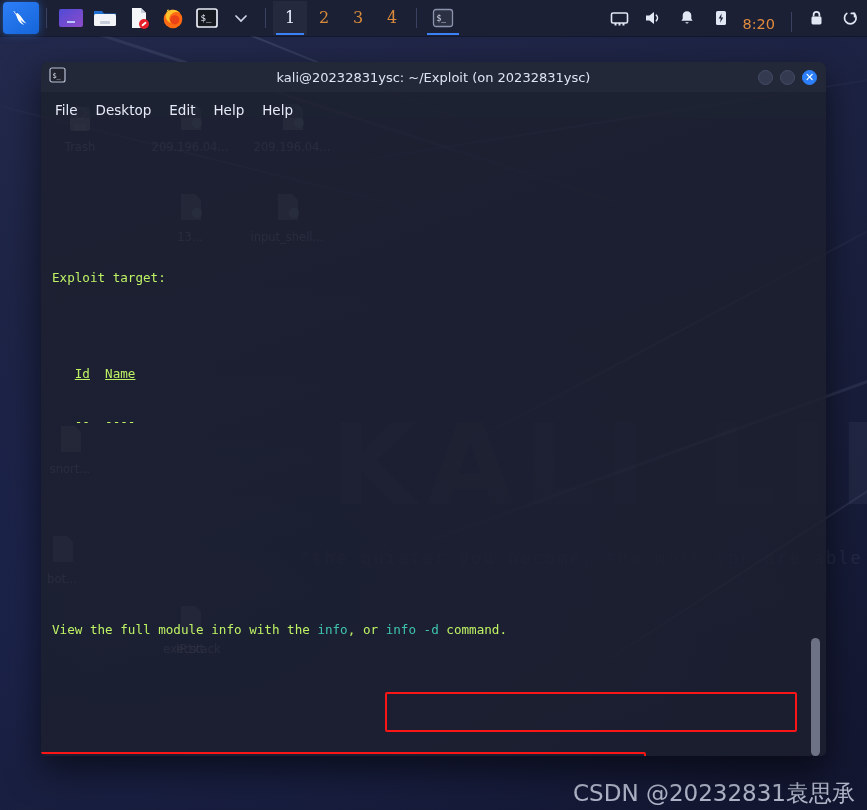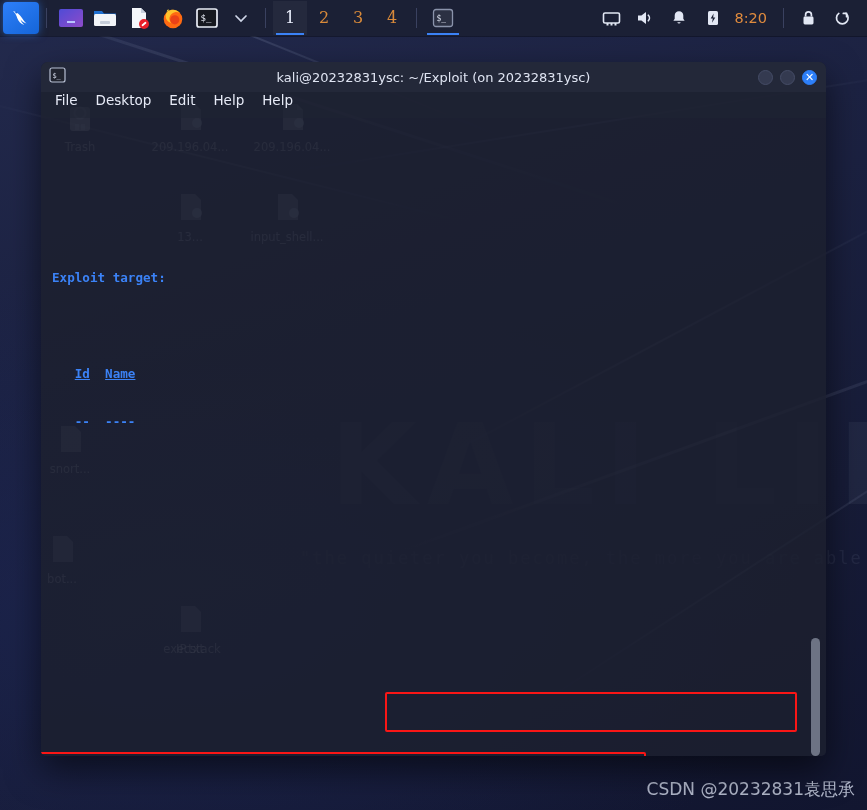--- a/index.html
+++ b/index.html
@@ -85,21 +85,21 @@
   }
   .ws.active{ color:#eef2ff; background:rgba(255,255,255,.045); }
   .ws.active:after, .ws-task:after{
     content:""; position:absolute; left:3px; right:3px; bottom:0;
     height:2.5px; background:#3b82f6;
   }
   .ws-task{
     position:relative; width:38px;height:34px;
     display:flex;align-items:center;justify-content:center;
   }
-  #tray{ margin-left:auto; display:flex; align-items:center; padding-right:8px; }
+  #tray{ margin-left:auto; display:flex; align-items:flex-end; }
   .tray-i{ width:28px;height:28px;display:flex;align-items:center;justify-content:center;margin:0 3px; }
   #clock{
     font-family:"DejaVu Sans","Liberation Sans",sans-serif;
     font-size:14.5px; color:#e08b3e; margin:0 9px 0 4px;
   }
 
   
   #win{
     position:absolute; left:41px; top:62px; width:785px; height:694px;
     background:rgba(28,32,46,.86);
@@ -121,39 +121,39 @@
   }
   #winbtns{ margin-left:auto; display:flex; align-items:center; padding-right:9px; gap:7px; }
   .wbtn{ width:15px;height:15px;border-radius:50%;background:#343a50;border:1px solid #454c66; }
   .wbtn.close{
     background:#2d7ff9;border-color:#2d7ff9;
     display:flex;align-items:center;justify-content:center;
     color:#fff;font-size:11px;font-weight:700;line-height:1;
   }
   #menubar{
     height:26px; flex:0 0 26px;
-    display:flex; align-items:flex-start; padding-left:14px; gap:18px;
+    display:flex; align-items:flex-end; padding-left:14px; gap:18px;
     font-size:13.5px; color:#e7ebf7;
     background:rgba(31,36,51,.55);
   }
   #menubar span{ cursor:default; }
 
   
   #term{
     flex:1 1 auto; position:relative;
     font-family:"DejaVu Sans Mono","Liberation Mono",monospace;
     font-size:12.6px; line-height:16px;
     color:#d7dbe6;
     padding:8px 10px 0 11px;
     white-space:pre;
     overflow:hidden;
   }
   #term .blank{ display:block; height:16px; }
   #term .ln{ display:block; height:16px; }
-  .c-white{ color:#3b82f6;font-weight:bold; }
+  .c-white{ color:#bef264; }
   .c-cyan { color:#3fc4b0; }
   .hdr-ul { text-decoration:underline; }
 
   
   .redbox{
     position:absolute; border:2.4px solid #fa1616; border-radius:2px;
     pointer-events:none;
   }
   #redbox-conn{ left:344px; top:574px; width:412px; height:40px; }
   #redbox-cmd{
@@ -166,21 +166,21 @@
     position:absolute; right:6px; top:8px; bottom:6px; width:9px;
   }
   #scroll-thumb{
     position:absolute; right:0; top:512px; width:9px; height:118px;
     background:#6d7384; border-radius:5px;
   }
 
   
   #csdn{
     position:absolute; right:12px; top:778px;
-    font-size:17px; color:rgba(222,228,245,.78);
+    font-size:23px; color:rgba(222,228,245,.78);
     z-index:20; user-select:none;
   }
 </style>
 </head>
 <body>
 
 <div id="desktop">
   <div class="bg-streak s1"></div>
   <div class="bg-streak s2"></div>
   <div class="bg-streak s3"></div>
@@ -433,20 +433,21 @@
     <span class="blank"></span>
     <span class="blank"></span>
     <span class="ln c-white">Exploit target:</span>
     <span class="blank"></span>
     <span class="ln"><span class="c-white">   </span><span class="c-white hdr-ul">Id</span><span class="c-white">  </span><span class="c-white hdr-ul">Name</span></span>
     <span class="ln c-white">   --  ----</span>
     <span class="blank"></span>
     <span class="blank"></span>
     <span class="blank"></span>
 
+    <span class="ln"><span class="c-white">View the full module info with the </span><span class="c-cyan">info</span><span class="c-white">, or </span><span class="c-cyan">info -d</span><span class="c-white"> command.</span></span>
 
     <span class="blank"></span>
 
     
     
 
     
 
     
     

